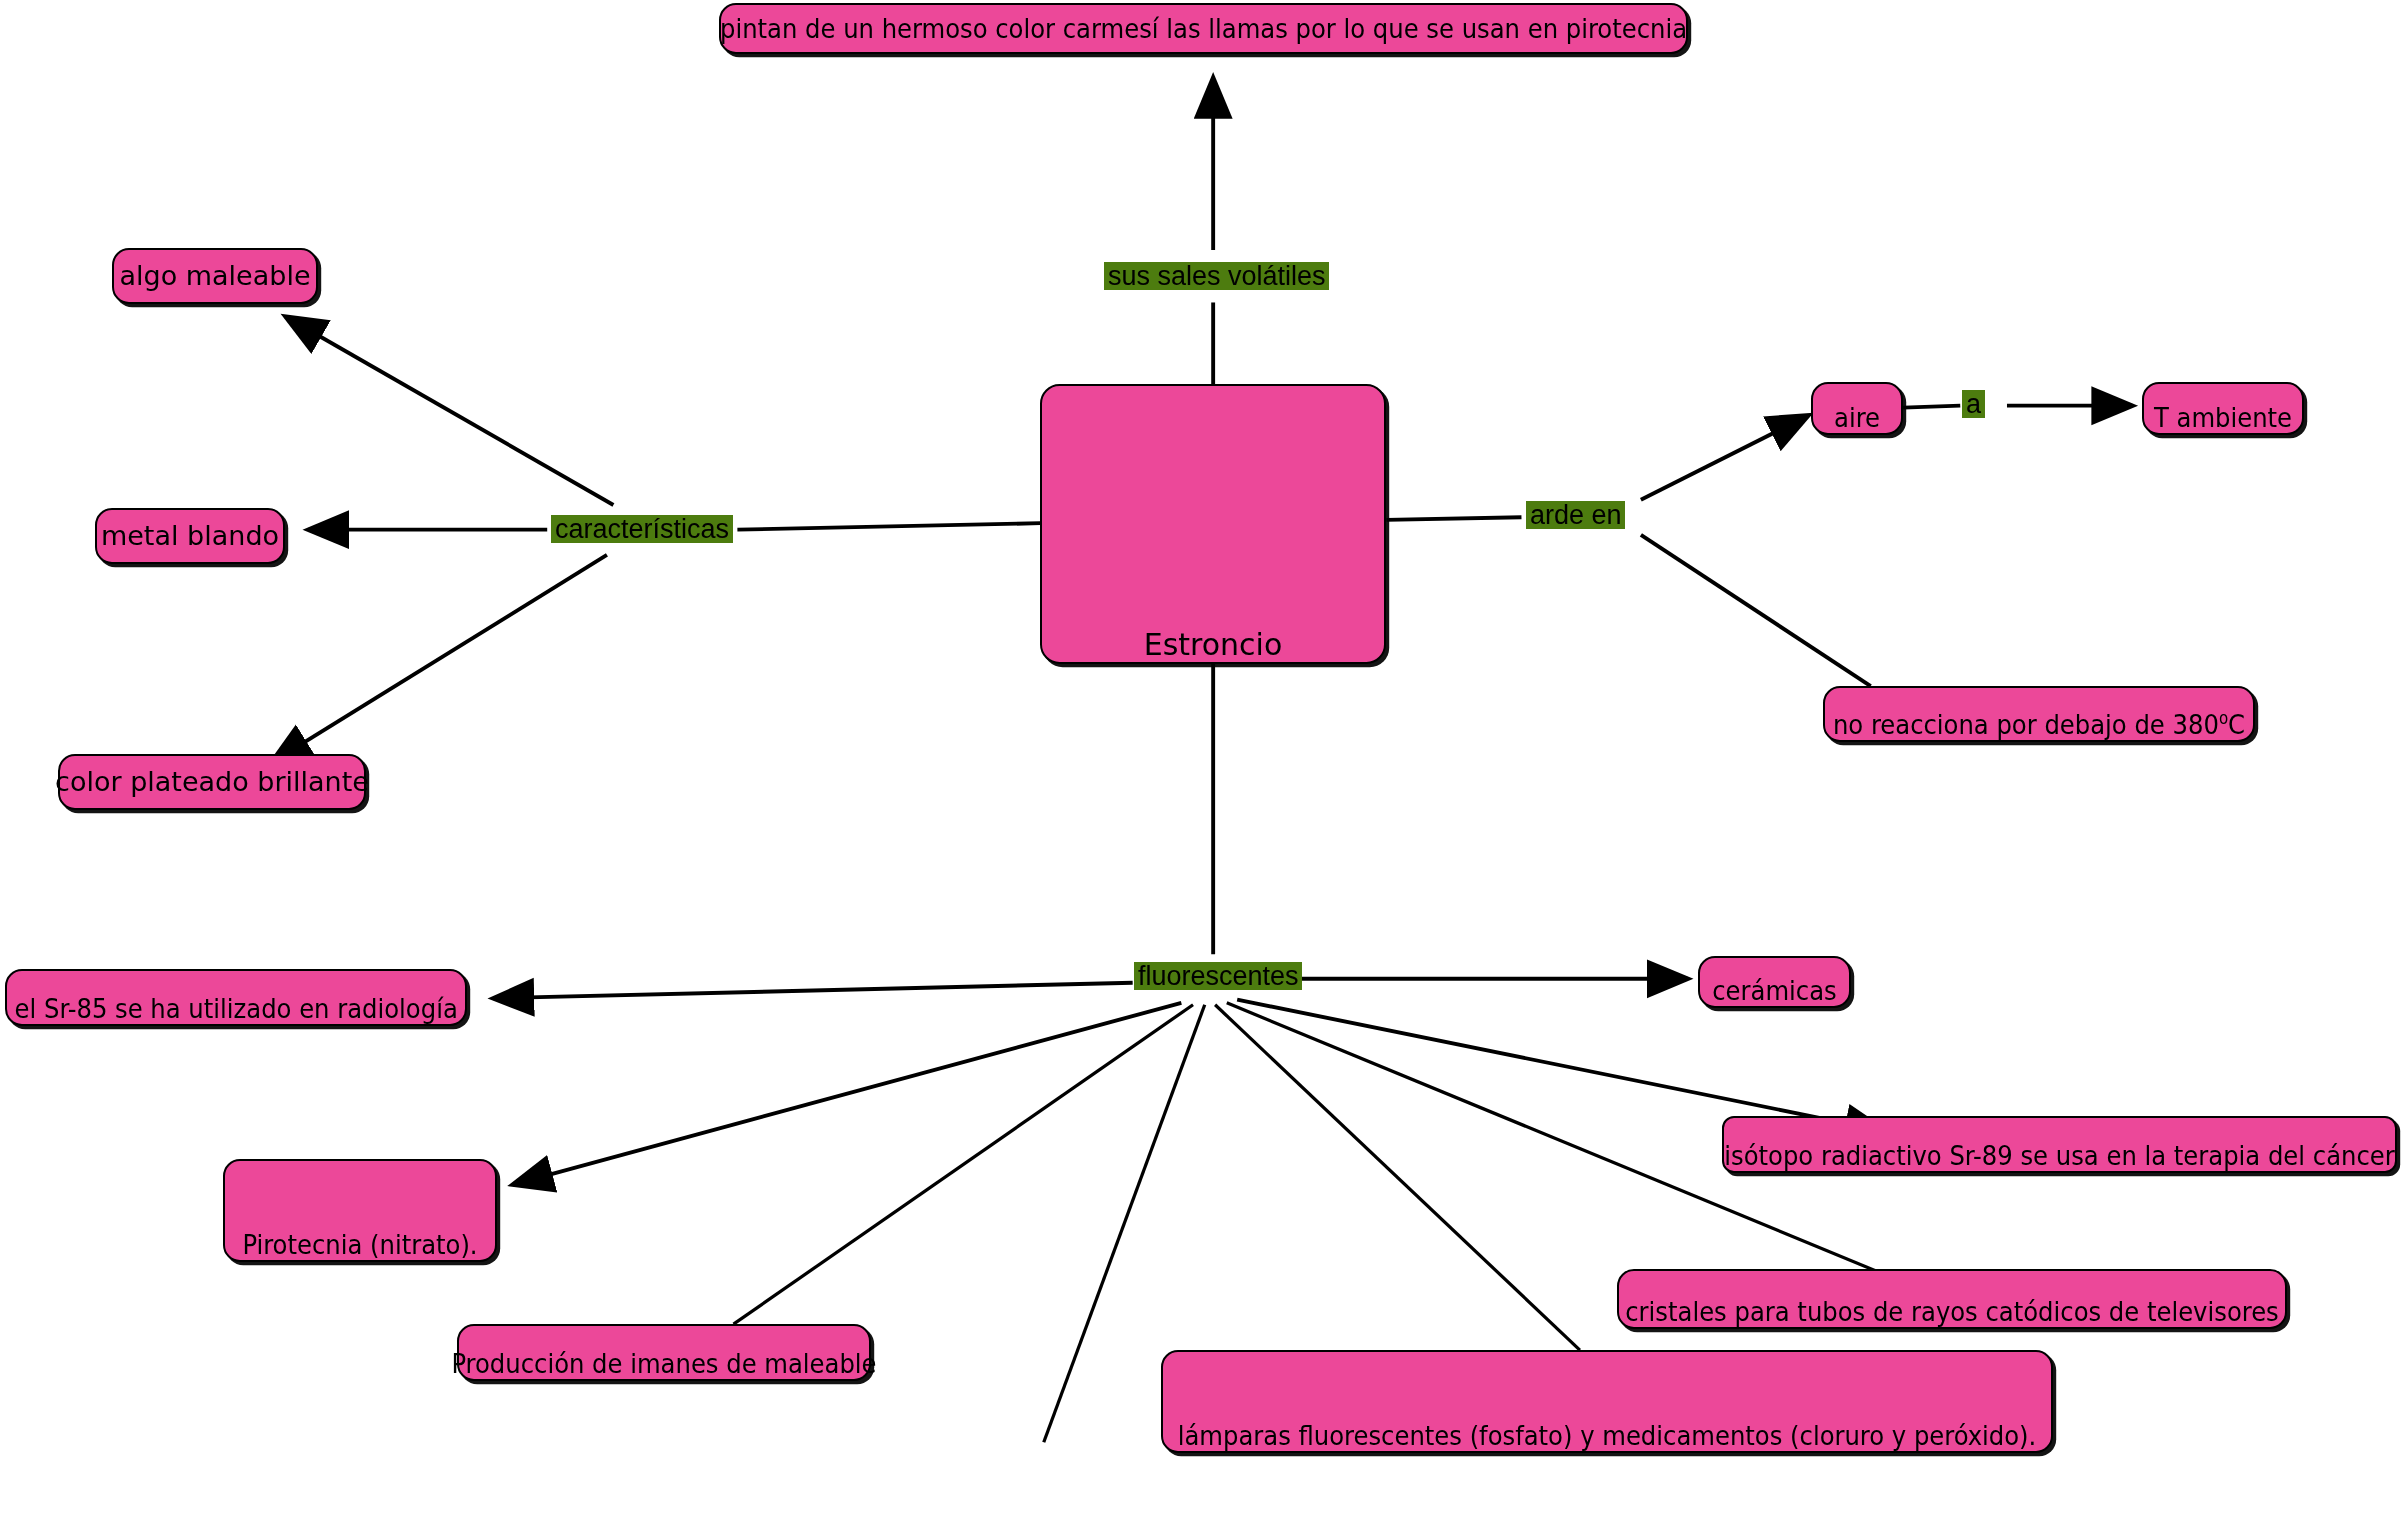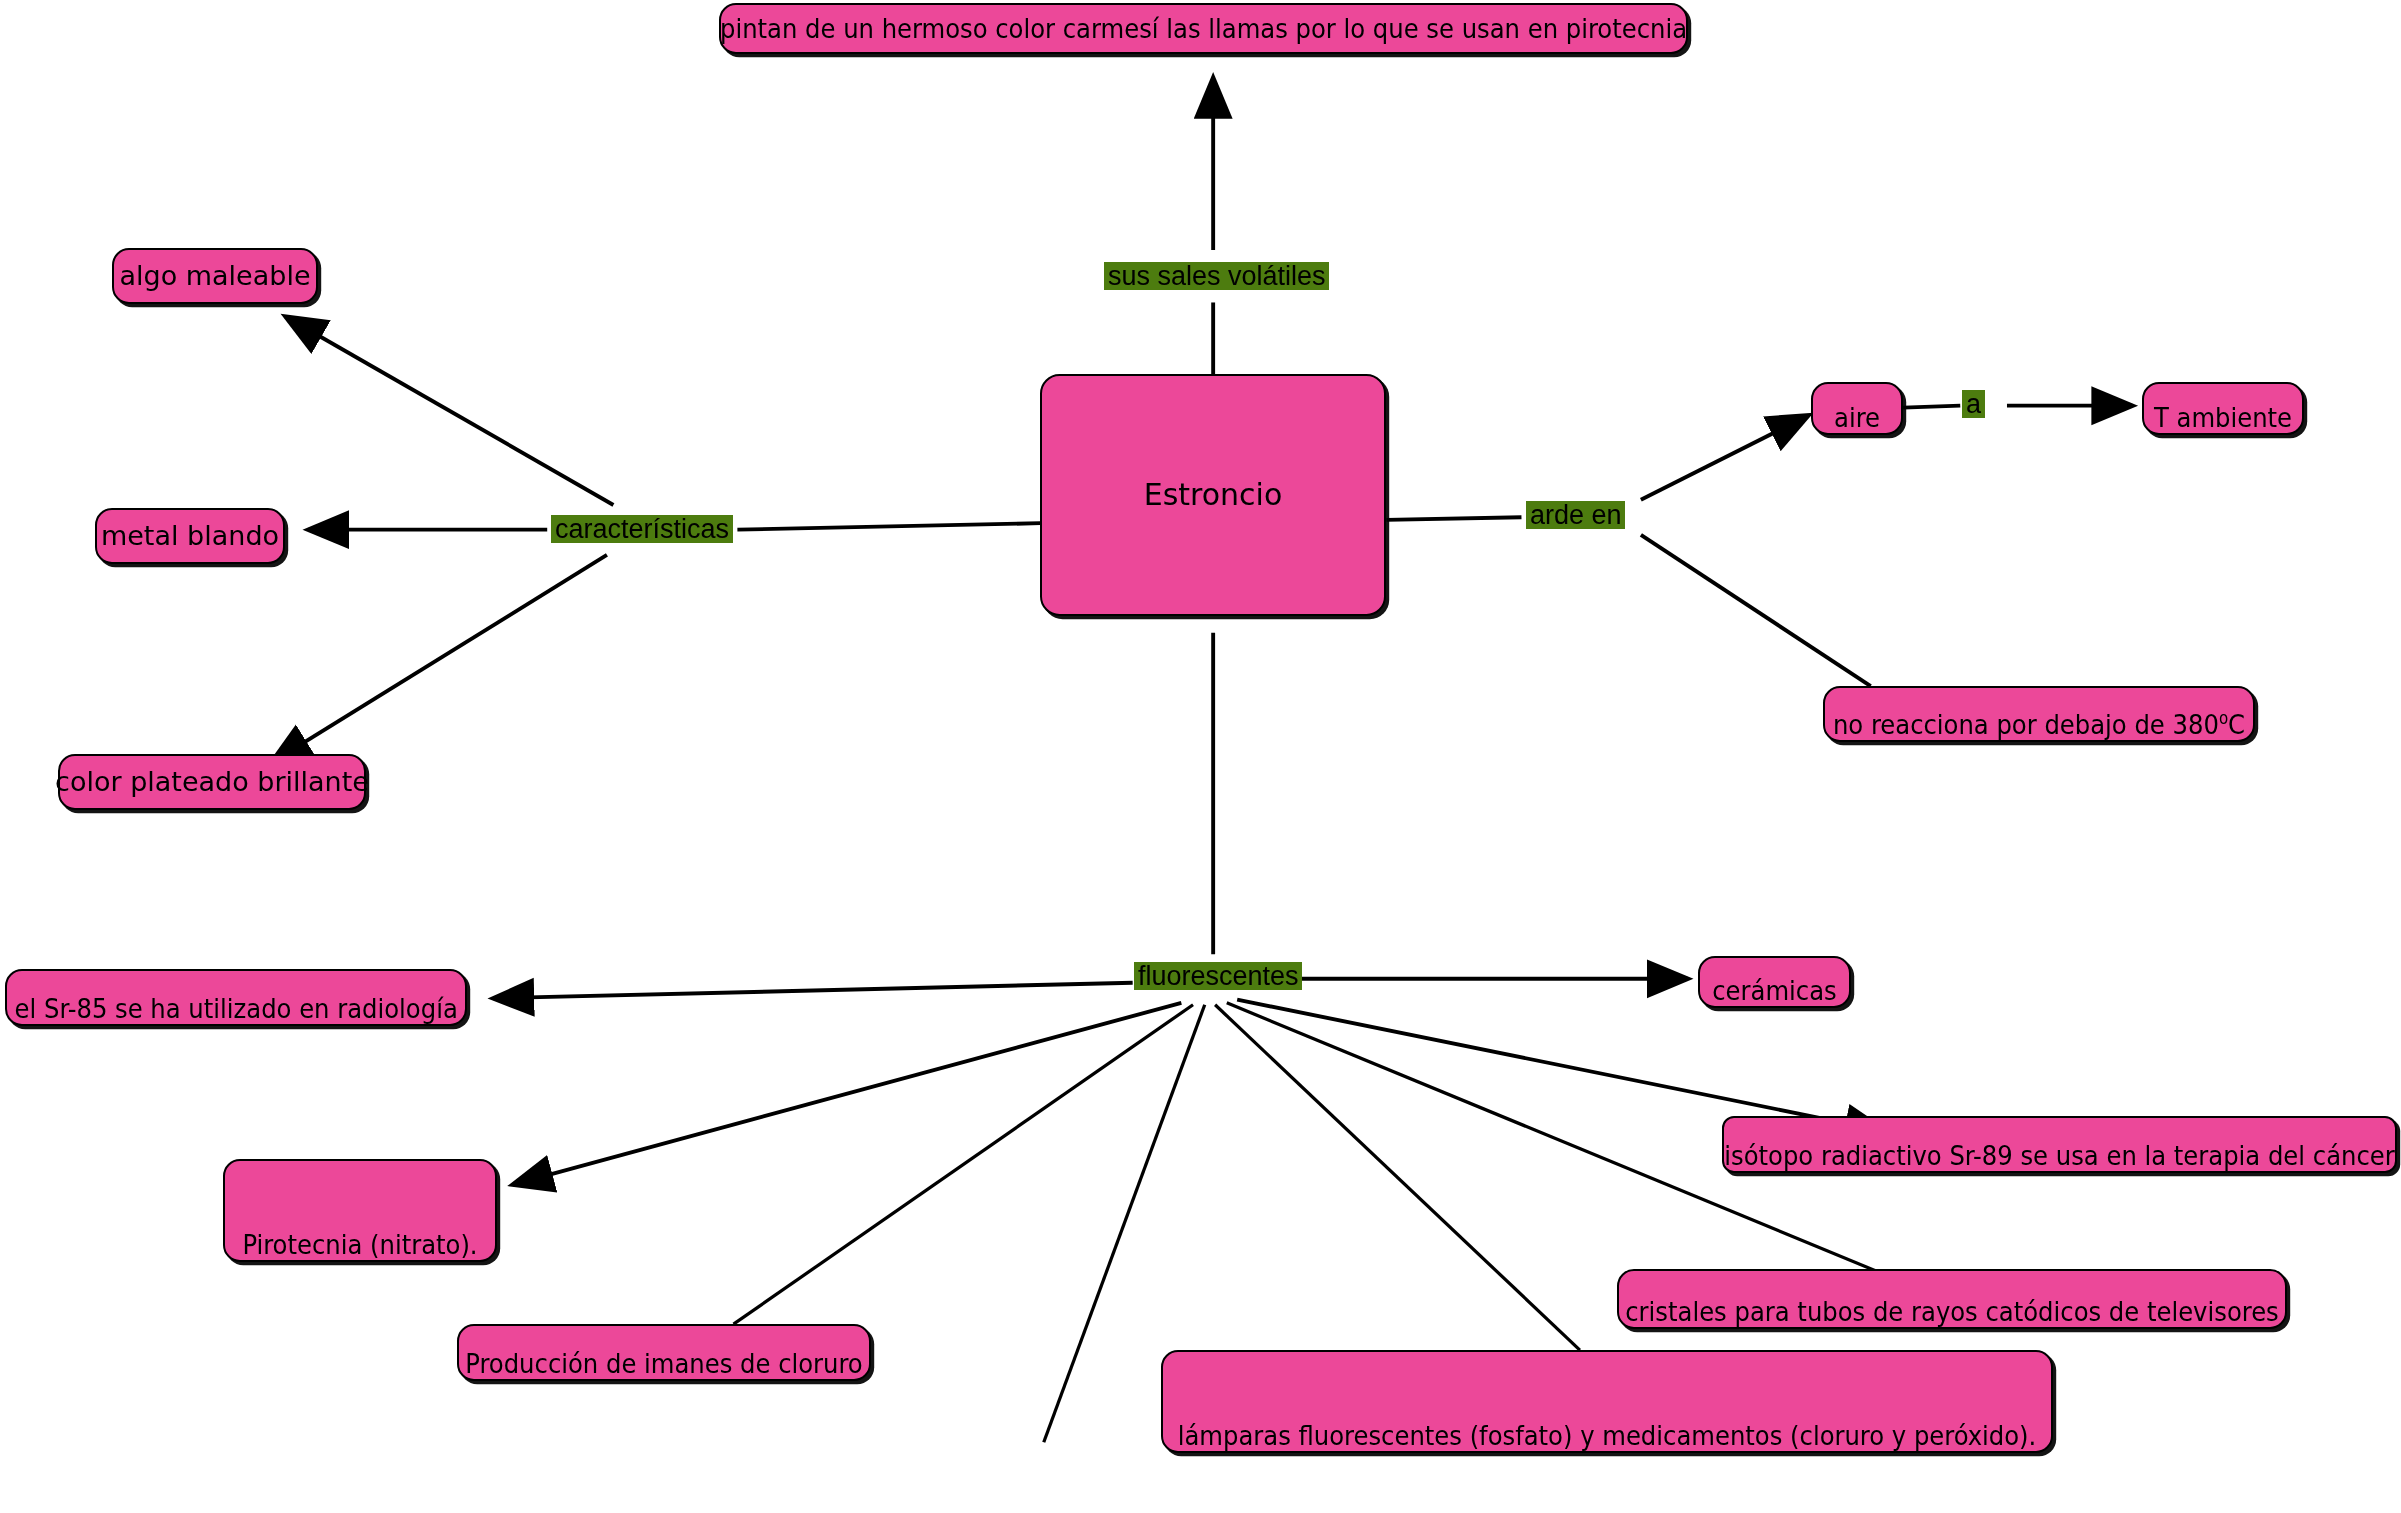--- a/index.html
+++ b/index.html
@@ -131,21 +131,21 @@
 
     <line x1="1838" y1="1548" x2="1130" y2="2040" stroke="#000" stroke-width="5"></line>
 
     <line x1="1820" y1="1545" x2="790" y2="1825" stroke="#000" stroke-width="6" marker-end="url(#ah)"></line>
   </svg>
 
   <div class="node cond toptext" style="left:719px; top:2.6px; width:969px; height:51px;">
     <span>pintan de un hermoso color carmesí las llamas por lo que se usan en pirotecnia</span>
   </div>
 
-  <div class="node root" style="left:1040px; top:374px; width:346px; height:242px;">
+  <div class="node root" style="left:1040px; top:384px; width:346px; height:280px;align-items:flex-end;">
     <span>Estroncio</span>
   </div>
 
   <div class="node wide" style="left:112px; top:248px; width:206px; height:56px;">
     <span>algo maleable</span>
   </div>
 
   <div class="node wide" style="left:95px; top:508px; width:190px; height:56px;">
     <span>metal blando</span>
   </div>
@@ -168,21 +168,21 @@
 
   <div class="node cond" style="left:5.2px; top:969px; width:462px; height:57px;">
     <span>el Sr-85 se ha utilizado en radiología</span>
   </div>
 
   <div class="node cond topalign" style="left:223px; top:1159px; width:274px; height:103px;">
     <span>Pirotecnia (nitrato).</span>
   </div>
 
   <div class="node cond" style="left:457px; top:1324px; width:414px; height:57px;">
-    <span>Producción de imanes de cloruro</span>
+    <span>Producción de imanes de maleable</span>
   </div>
 
 
   <div class="node cond" style="left:1617px; top:1269px; width:670px; height:60px;">
     <span>cristales para tubos de rayos catódicos de televisores</span>
   </div>
 
   <div class="node cond topalign" style="left:1161px; top:1350px; width:892px; height:103px;">
     <span>lámparas fluorescentes (fosfato) y medicamentos (cloruro y peróxido).</span>
   </div>

